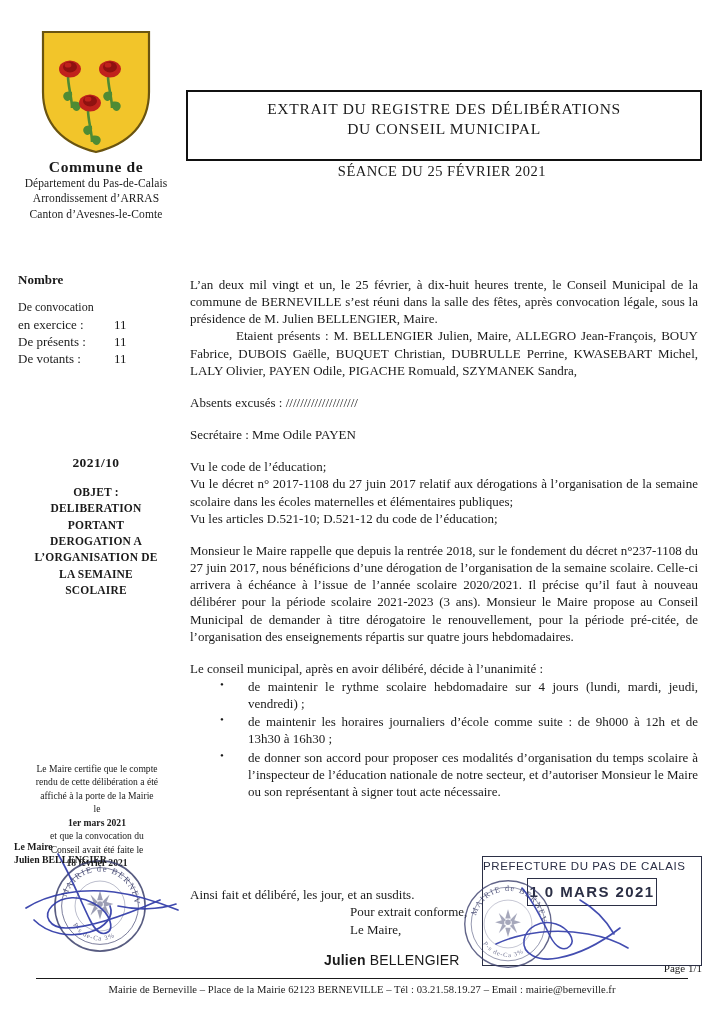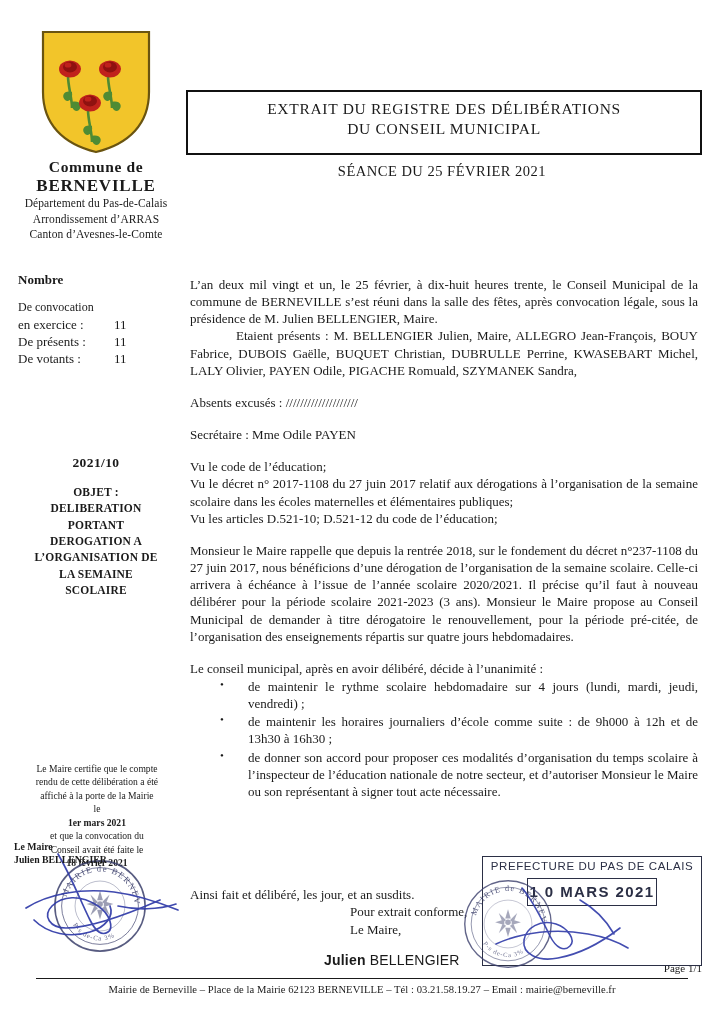--- a/index.html
+++ b/index.html
@@ -138,21 +138,21 @@
     pointer-events: none;
   }
 
   
   .title-box {
     position: absolute;
     left: 186px;
     top: 90px;
     width: 512px;
     border: 2px solid #111;
-    padding: 7px 0 14px 0;
+    padding: 7px 0 20px 0;
     text-align: center;
   }
   .title-box .l1, .title-box .l2 {
     font-size: 15.5px;
     letter-spacing: 0.7px;
     line-height: 1.28;
   }
 
   .seance {
     position: absolute;
@@ -227,21 +227,20 @@
     position: absolute;
     left: 482px;
     top: 856px;
     width: 218px;
     height: 108px;
     border: 1.6px solid #2b2f45;
     z-index: 2;
     background: transparent;
   }
   .pref-title {
-    text-align: center;
     font-family: "Liberation Sans", sans-serif;
     font-size: 11.5px;
     letter-spacing: 0.6px;
     color: #2b2f45;
     margin-top: 3px;
   }
   .pref-date-box {
     margin: 6px auto 16px auto;
     width: 128px;
     border: 1.6px solid #2b2f45;
@@ -339,21 +338,20 @@
           <path d="M8 40 C0 38 -3 44 1 48 C5 51 9 46 8 41 Z" fill="#4E8B34"></path>
           <path d="M8 50 C16 48 19 54 15 58 C11 61 7 56 8 51 Z" fill="#4E8B34"></path>
           <ellipse cx="6" cy="17" rx="11" ry="8.6" fill="#C0221C"></ellipse>
           <ellipse cx="6" cy="15" rx="7" ry="5.4" fill="#8F1210"></ellipse>
           <ellipse cx="4" cy="13" rx="3.4" ry="2.6" fill="#C0221C"></ellipse>
         </g>
       </svg>
     </div>
 
     <div class="commune-line1">Commune de</div>
-    <div class="commune-line2">BERNEVILLE</div>
     <div class="commune-sub">Département du Pas-de-Calais</div>
     <div class="commune-sub">Arrondissement d’ARRAS</div>
     <div class="commune-sub">Canton d’Avesnes-le-Comte</div>
   </div>
 
   <div class="nombre-block">
     <div class="nombre-title">Nombre</div>
     <div class="nombre-firstline">De convocation</div>
     <div class="nombre-row">
       <span class="nombre-label">en exercice :</span>

